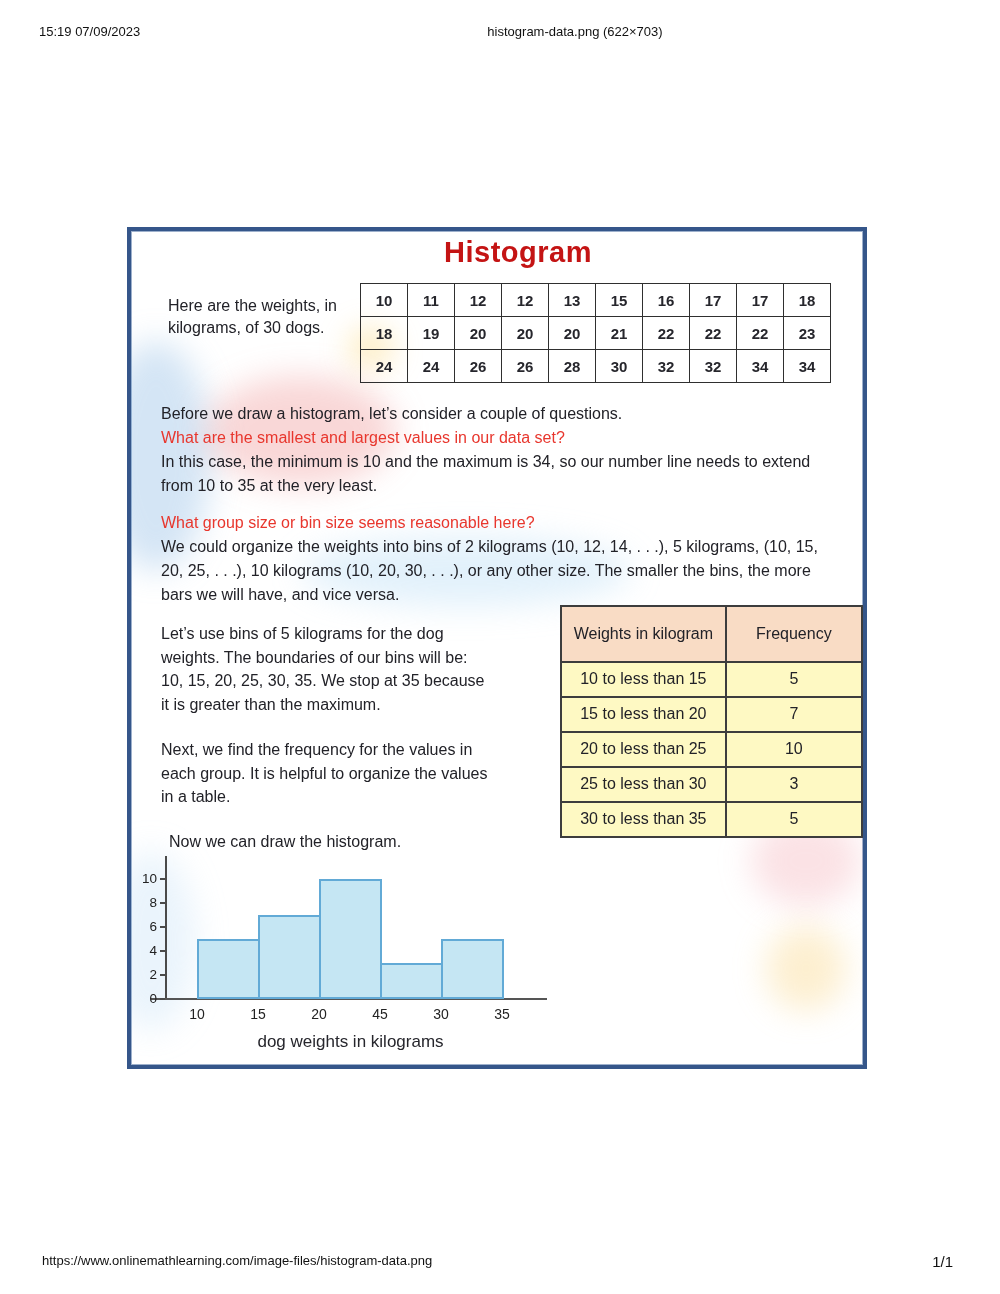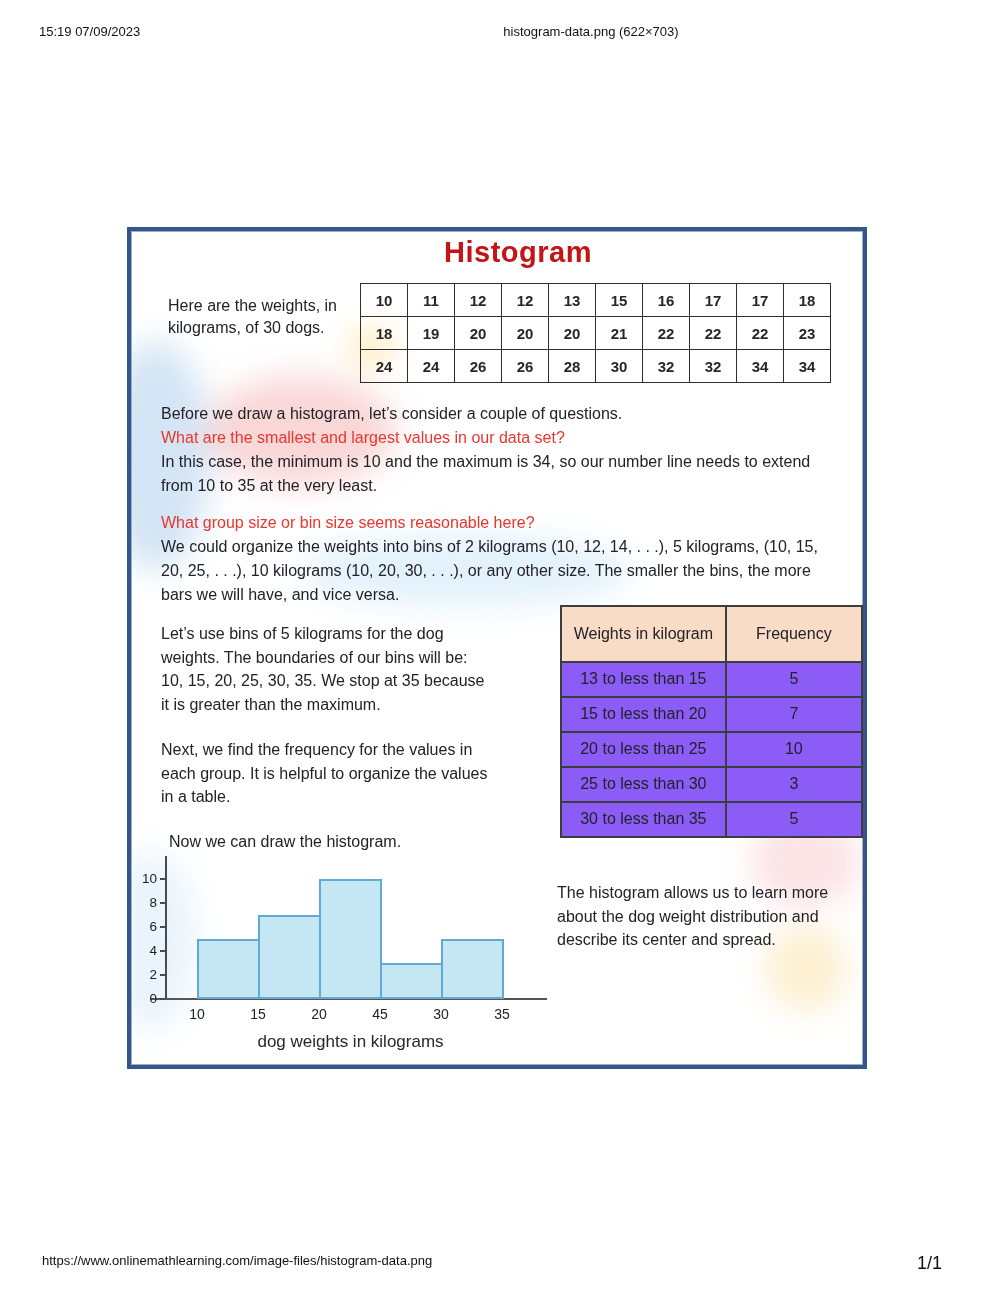--- a/index.html
+++ b/index.html
@@ -2,23 +2,23 @@
 <html><head>
 <meta charset="utf-8">
 <style>
   * { margin:0; padding:0; box-sizing:border-box; }
   html,body { background:#ffffff; }
   .page { position:relative; width:1000px; height:1294px; background:#fff; overflow:hidden;
           font-family:"Liberation Sans", sans-serif; color:#1f1f24; }
 
   
   .print-header-time { position:absolute; left:39px; top:24px; font-size:13px; color:#111; }
-  .print-header-title { position:absolute; left:575px; top:24px; transform:translateX(-50%); font-size:13px; color:#111; white-space:nowrap;margin-left:16px; }
+  .print-header-title { position:absolute; left:575px; top:24px; transform:translateX(-50%); font-size:13px; color:#111; white-space:nowrap; }
   .print-footer-url { position:absolute; left:42px; top:1253px; font-size:13px; color:#111; }
-  .print-footer-page { position:absolute; right:58px; top:1253px; font-size:18px; color:#111; }
+  .print-footer-page { position:absolute; right:47px; top:1253px; font-size:15px; color:#111; }
 
   
   .image-box { position:absolute; left:127px; top:227px; width:740px; height:842px;
                background:#fff; border:4px solid #35568a;
                box-shadow: inset 0 0 0 1px #9db0cc; overflow:hidden; }
 
   .blob { position:absolute; filter:blur(16px); border-radius:50%; pointer-events:none; }
   .blob.b1 { left:-30px; top:110px; width:110px; height:230px; background:rgba(125,175,225,.33); }
   .blob.b2 { left:75px;  top:145px; width:190px; height:110px; background:rgba(235,110,110,.28); }
   .blob.b3 { left:220px; top:100px; width:40px;  height:34px;  background:rgba(250,200,70,.45); }
@@ -40,21 +40,21 @@
   .qa-block { position:absolute; left:30px; top:171px; width:678px;
               font-size:16px; line-height:24px; color:#222228; }
   .qa-block p.red { color:#e8362d; }
   .qa-block .gap { height:13px; }
 
   .mid-left { position:absolute; left:30px; top:391px; width:332px;
               font-size:16px; line-height:23.7px; color:#222228; }
   .mid-left p { margin-bottom:21px; }
   .mid-left p.last { margin-left:8px; margin-bottom:0; }
 
-  table.freq { position:absolute; left:429px; top:374px; border-collapse:collapse; background:#8b5cf6; }
+  table.freq { position:absolute; left:429px; top:374px; border-collapse:collapse; background:#fef9c3; }
   table.freq th { background:#f9dcc5; font-weight:normal; }
   table.freq th, table.freq td { border:2px solid #3d3d3d; text-align:center;
                                  font-size:16px; color:#222228; line-height:1.3; }
   table.freq th { height:56px; }
   table.freq td { height:35px; }
   table.freq .c1 { width:166px; }
   table.freq .c2 { width:137px; }
 
   .conclusion { position:absolute; left:426px; top:650px; width:312px;
                 font-size:16px; line-height:23.7px; color:#222228; }
@@ -151,21 +151,21 @@
 
     <table class="freq">
       <thead>
         <tr>
           <th class="c1">Weights in kilogram</th>
           <th class="c2">Frequency</th>
         </tr>
       </thead>
       <tbody>
           <tr>
-            <td class="c1">13 to less than 15</td>
+            <td class="c1">10 to less than 15</td>
             <td class="c2">5</td>
           </tr>
           <tr>
             <td class="c1">15 to less than 20</td>
             <td class="c2">7</td>
           </tr>
           <tr>
             <td class="c1">20 to less than 25</td>
             <td class="c2">10</td>
           </tr>
@@ -202,18 +202,17 @@
         <span class="ytick" style="top: 12px;">10</span>
         <div class="ytickmark" style="top: 19px;"></div>
         <span class="xtick" style="left: 16px;">10</span>
         <span class="xtick" style="left: 77px;">15</span>
         <span class="xtick" style="left: 138px;">20</span>
         <span class="xtick" style="left: 199px;">45</span>
         <span class="xtick" style="left: 260px;">30</span>
         <span class="xtick" style="left: 321px;">35</span>
       </div>
 
-    <div class="conclusion">The histogram allows us to learn more about the dog weight distribution and describe its center and spread.</div>
   </div>
 
   <div class="print-footer-url">https://www.onlinemathlearning.com/image-files/histogram-data.png</div>
   <div class="print-footer-page">1/1</div>
 </div>
 
 </body></html>

